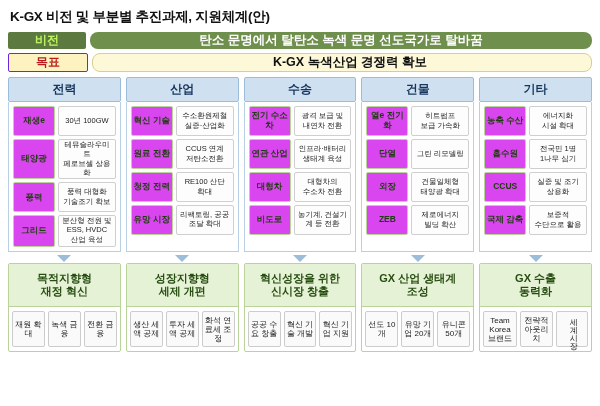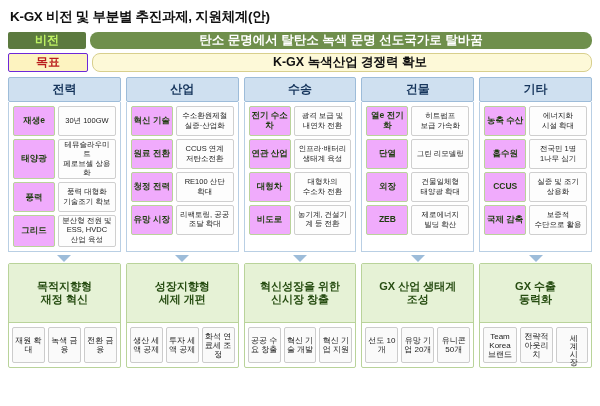--- a/index.html
+++ b/index.html
@@ -35,21 +35,21 @@
   .pillar-head{
     background:#cfe0f0;border:1px solid #9dbcd9;color:#16355c;
     font-size:12px;font-weight:bold;text-align:center;padding:3px 0;border-radius:2px;
   }
   .pillar-body{
     border:1px solid #b9cfe4;border-top:none;background:#ffffff;
     padding:4px;display:flex;flex-direction:column;gap:3px;flex:1;
   }
   .sub{display:flex;gap:3px;align-items:stretch;min-height:30px;}
   .sub-key{
-    width:38px;min-width:38px;background:#f0abfc;border:1px solid #b9d39a;
+    width:38px;min-width:38px;background:#d946ef;border:1px solid #b9d39a;
     font-size:8.5px;font-weight:bold;line-height:1.12;color:#1f3d10;
     display:flex;align-items:center;justify-content:center;text-align:center;border-radius:2px;
     padding:1px;
   }
   .sub-val{
     flex:1;border:1px solid #cfcfcf;background:#fdfdfd;
     font-size:7.5px;line-height:1.18;color:#222;
     display:flex;align-items:center;justify-content:center;text-align:center;
     padding:1px 2px;border-radius:2px;
   }
@@ -61,21 +61,21 @@
   .arrow{
     width:0;height:0;border-left:7px solid transparent;border-right:7px solid transparent;
     border-top:7px solid #9dbcd9;
   }
 
   
   .bottom{display:flex;gap:5px;}
   .bcol{flex:1;display:flex;flex-direction:column;border:1px solid #b9d39a;border-radius:2px;background:#fff;}
   .bhead{
     background:#e6f2d6;color:#274d12;font-size:11px;font-weight:bold;text-align:center;
-    padding:16px 1px;line-height:1.2;border-bottom:1px solid #b9d39a;
+    padding:8px 1px;line-height:1.2;border-bottom:1px solid #b9d39a;
   }
   .bbody{display:flex;gap:3px;padding:4px 3px;flex:1;}
   .chip{
     flex:1;border:1px solid #cccccc;background:#fafafa;border-radius:2px;
     font-size:8px;line-height:1.15;color:#222;text-align:center;
     display:flex;align-items:center;justify-content:center;padding:1px;
   }
   .vchip{
     flex:1;border:1px solid #cccccc;background:#fafafa;border-radius:2px;
     font-size:8px;color:#222;display:flex;align-items:center;justify-content:center;

